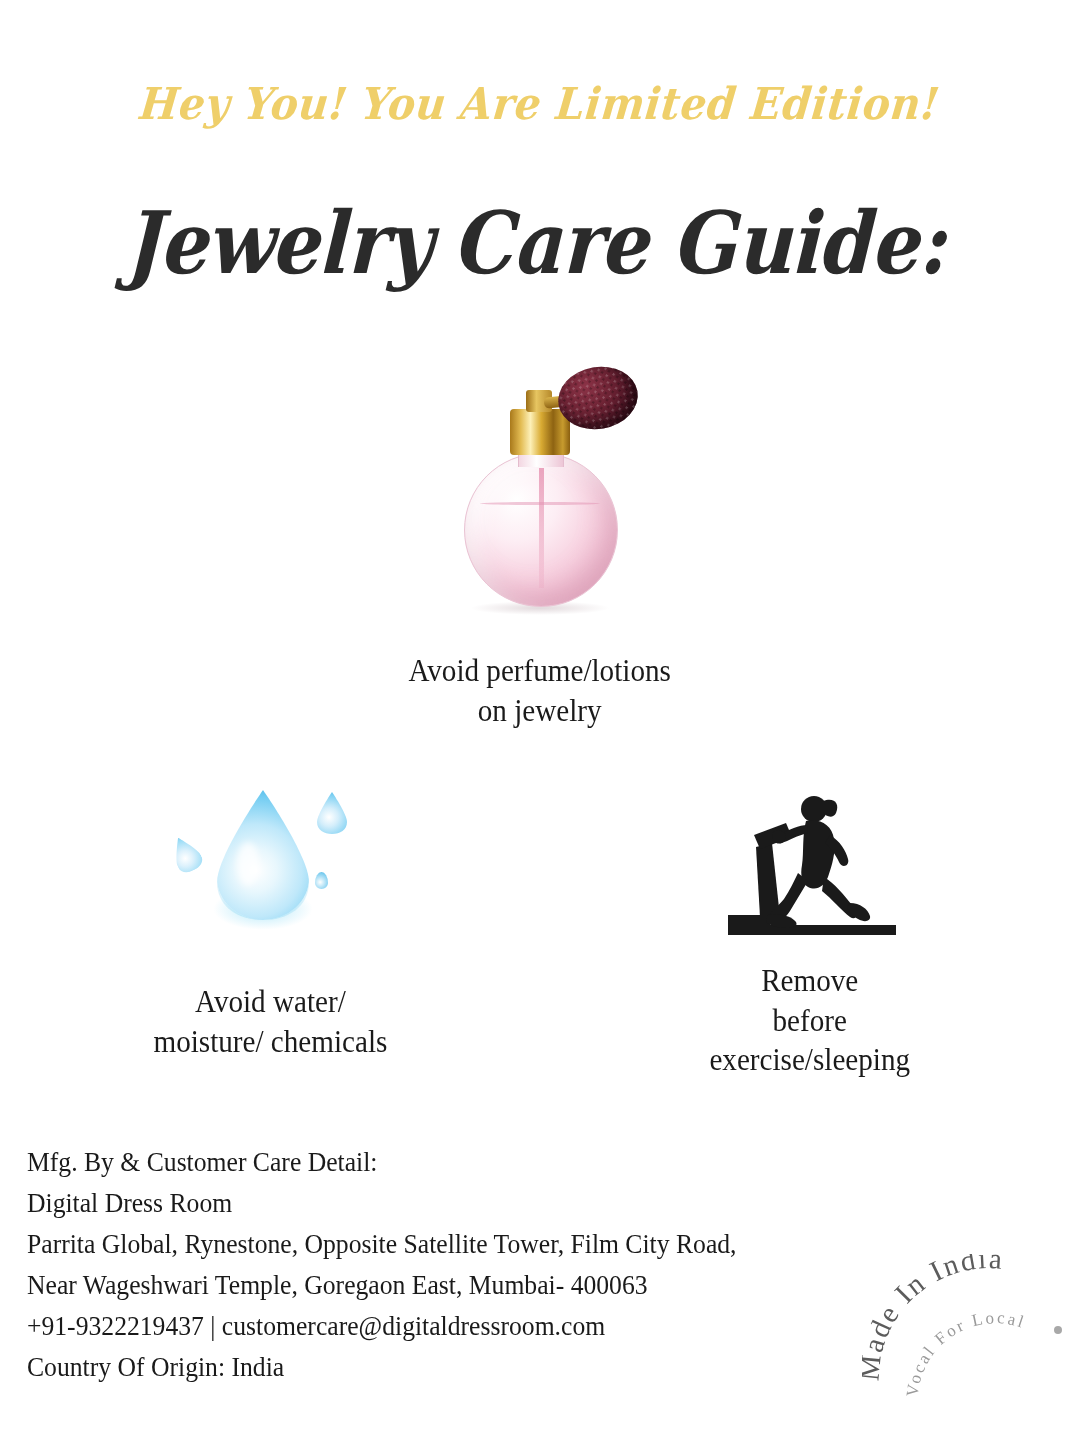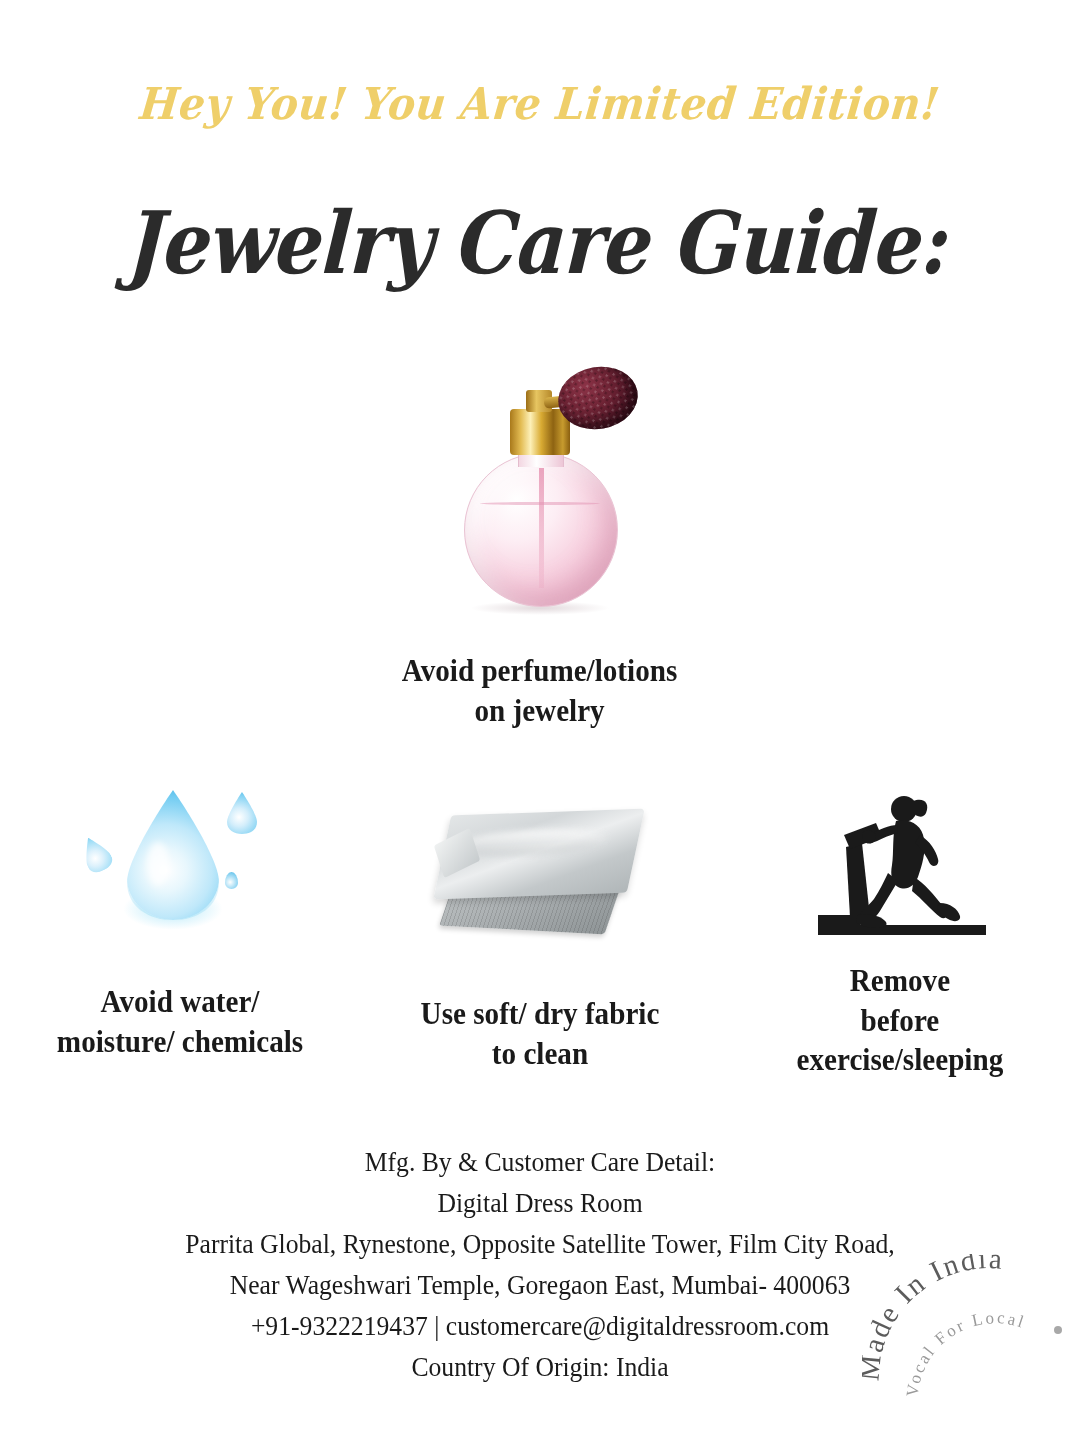--- a/index.html
+++ b/index.html
@@ -61,21 +61,20 @@
     top: 380px;
     left: 0;
     width: 1080px;
     height: 700px;
   }
   .tip-row {
     position: absolute;
     left: 0;
     width: 1080px;
     display: flex;
-    font-weight: bold;
   }
   .tip-row.row1 { top: 0; height: 345px; }
   .tip-row.row2 { top: 400px; height: 300px; }
 
   .tip-cell {
     flex: 1 1 0;
     position: relative;
     display: flex;
     flex-direction: column;
     align-items: center;
@@ -359,21 +358,20 @@
   
   .treadmill { position: relative; width: 200px; height: 160px; }
   .treadmill svg { position: absolute; left: 0; top: 0; }
 
   
   .footer {
     position: absolute;
     top: 1142px;
     left: 0;
     width: 1080px;
-    text-align: center;
   }
   .footer-line {
     font-family: "Liberation Serif", serif;
     font-size: 27px;
     line-height: 41px;
     color: #1a1a1a;
     transform: scaleX(0.95);
   }
 
   
@@ -431,32 +429,20 @@
             <div class="drop-main"></div>
             <div class="drop-sm1"></div>
             <div class="drop-sm2"></div>
             <div class="drop-sm3"></div>
           </div>
         </div>
         <div class="tip-caption cap-pad-d">Avoid water/
 moisture/ chemicals</div>
       </div>
 
-      <div class="tip-cell">
-        <div class="tip-art">
-          <div class="cloth">
-            <div class="under"></div>
-            <div class="top"></div>
-            <div class="fold"></div>
-            <div class="corner"></div>
-          </div>
-        </div>
-        <div class="tip-caption cap-pad-e">Use soft/ dry fabric
-to clean</div>
-      </div>
 
       <div class="tip-cell">
         <div class="tip-art">
           <div class="treadmill">
             <svg width="200" height="160" viewBox="0 0 200 160" aria-hidden="true">
               <g fill="#1a1a1a">
 
                 <path d="M28,140 L186,140 L186,150 L28,150 Z"></path>
                 <path d="M18,130 L60,130 L60,150 L18,150 Z"></path>
 

